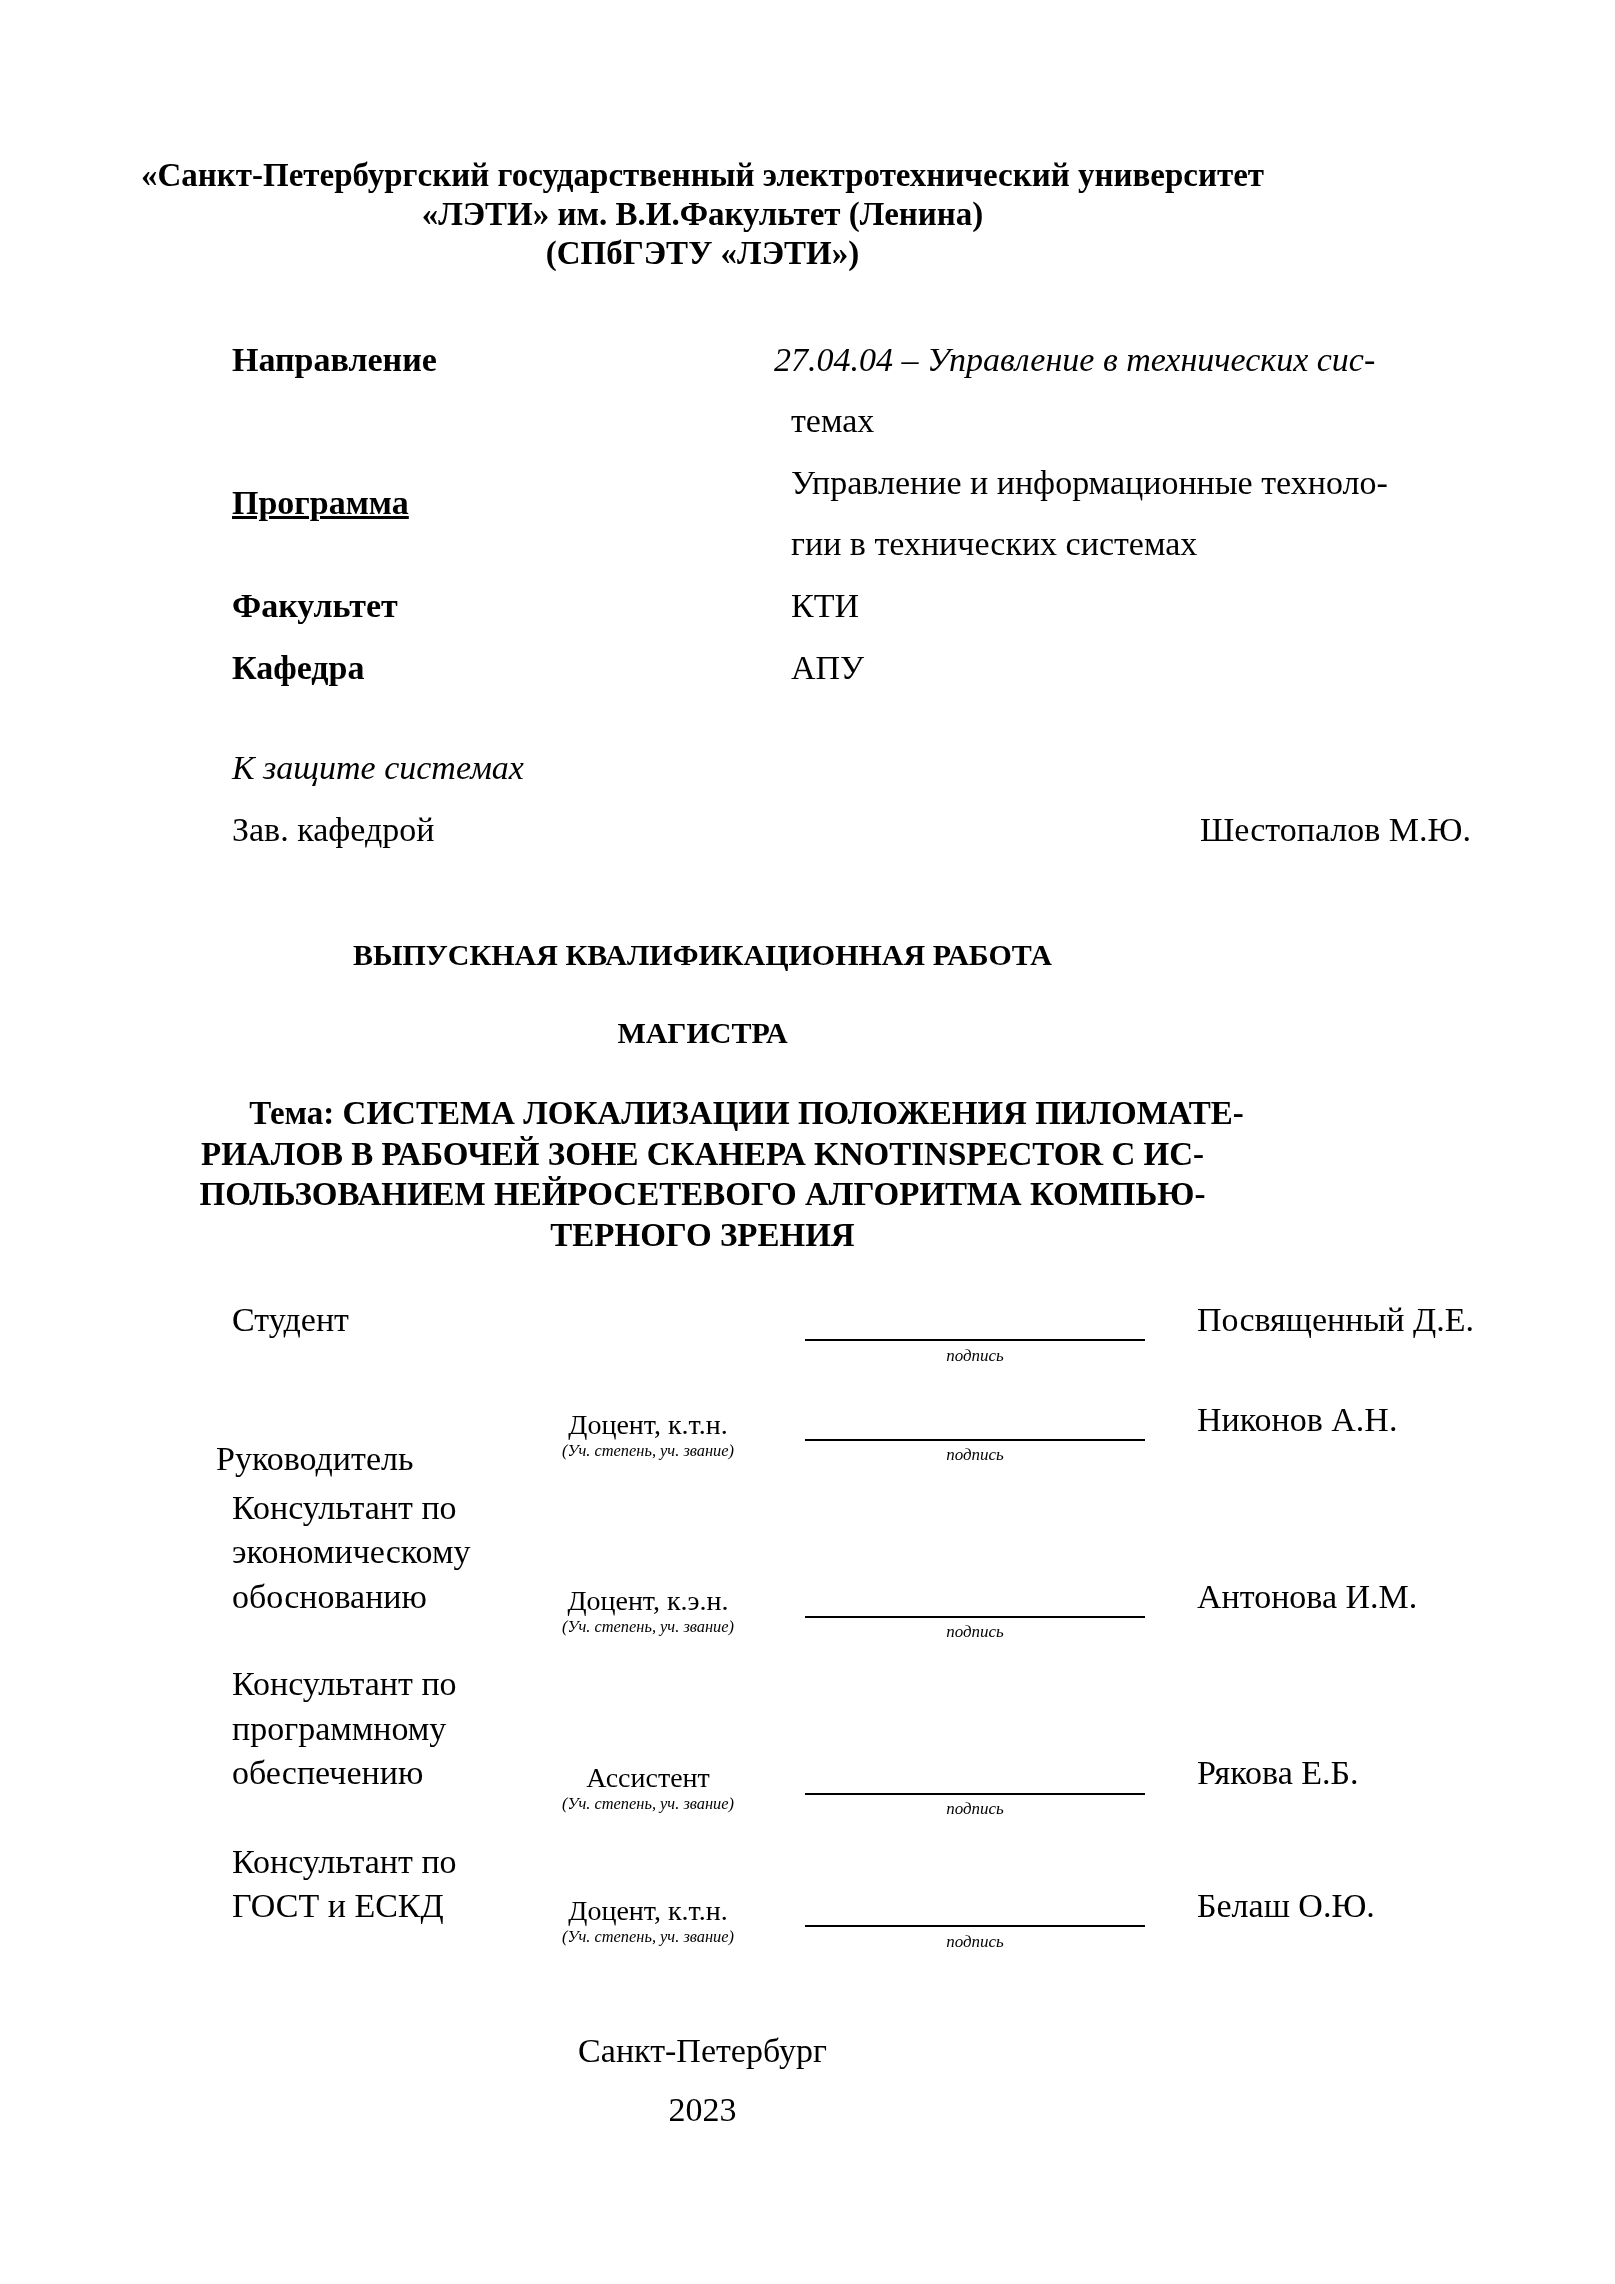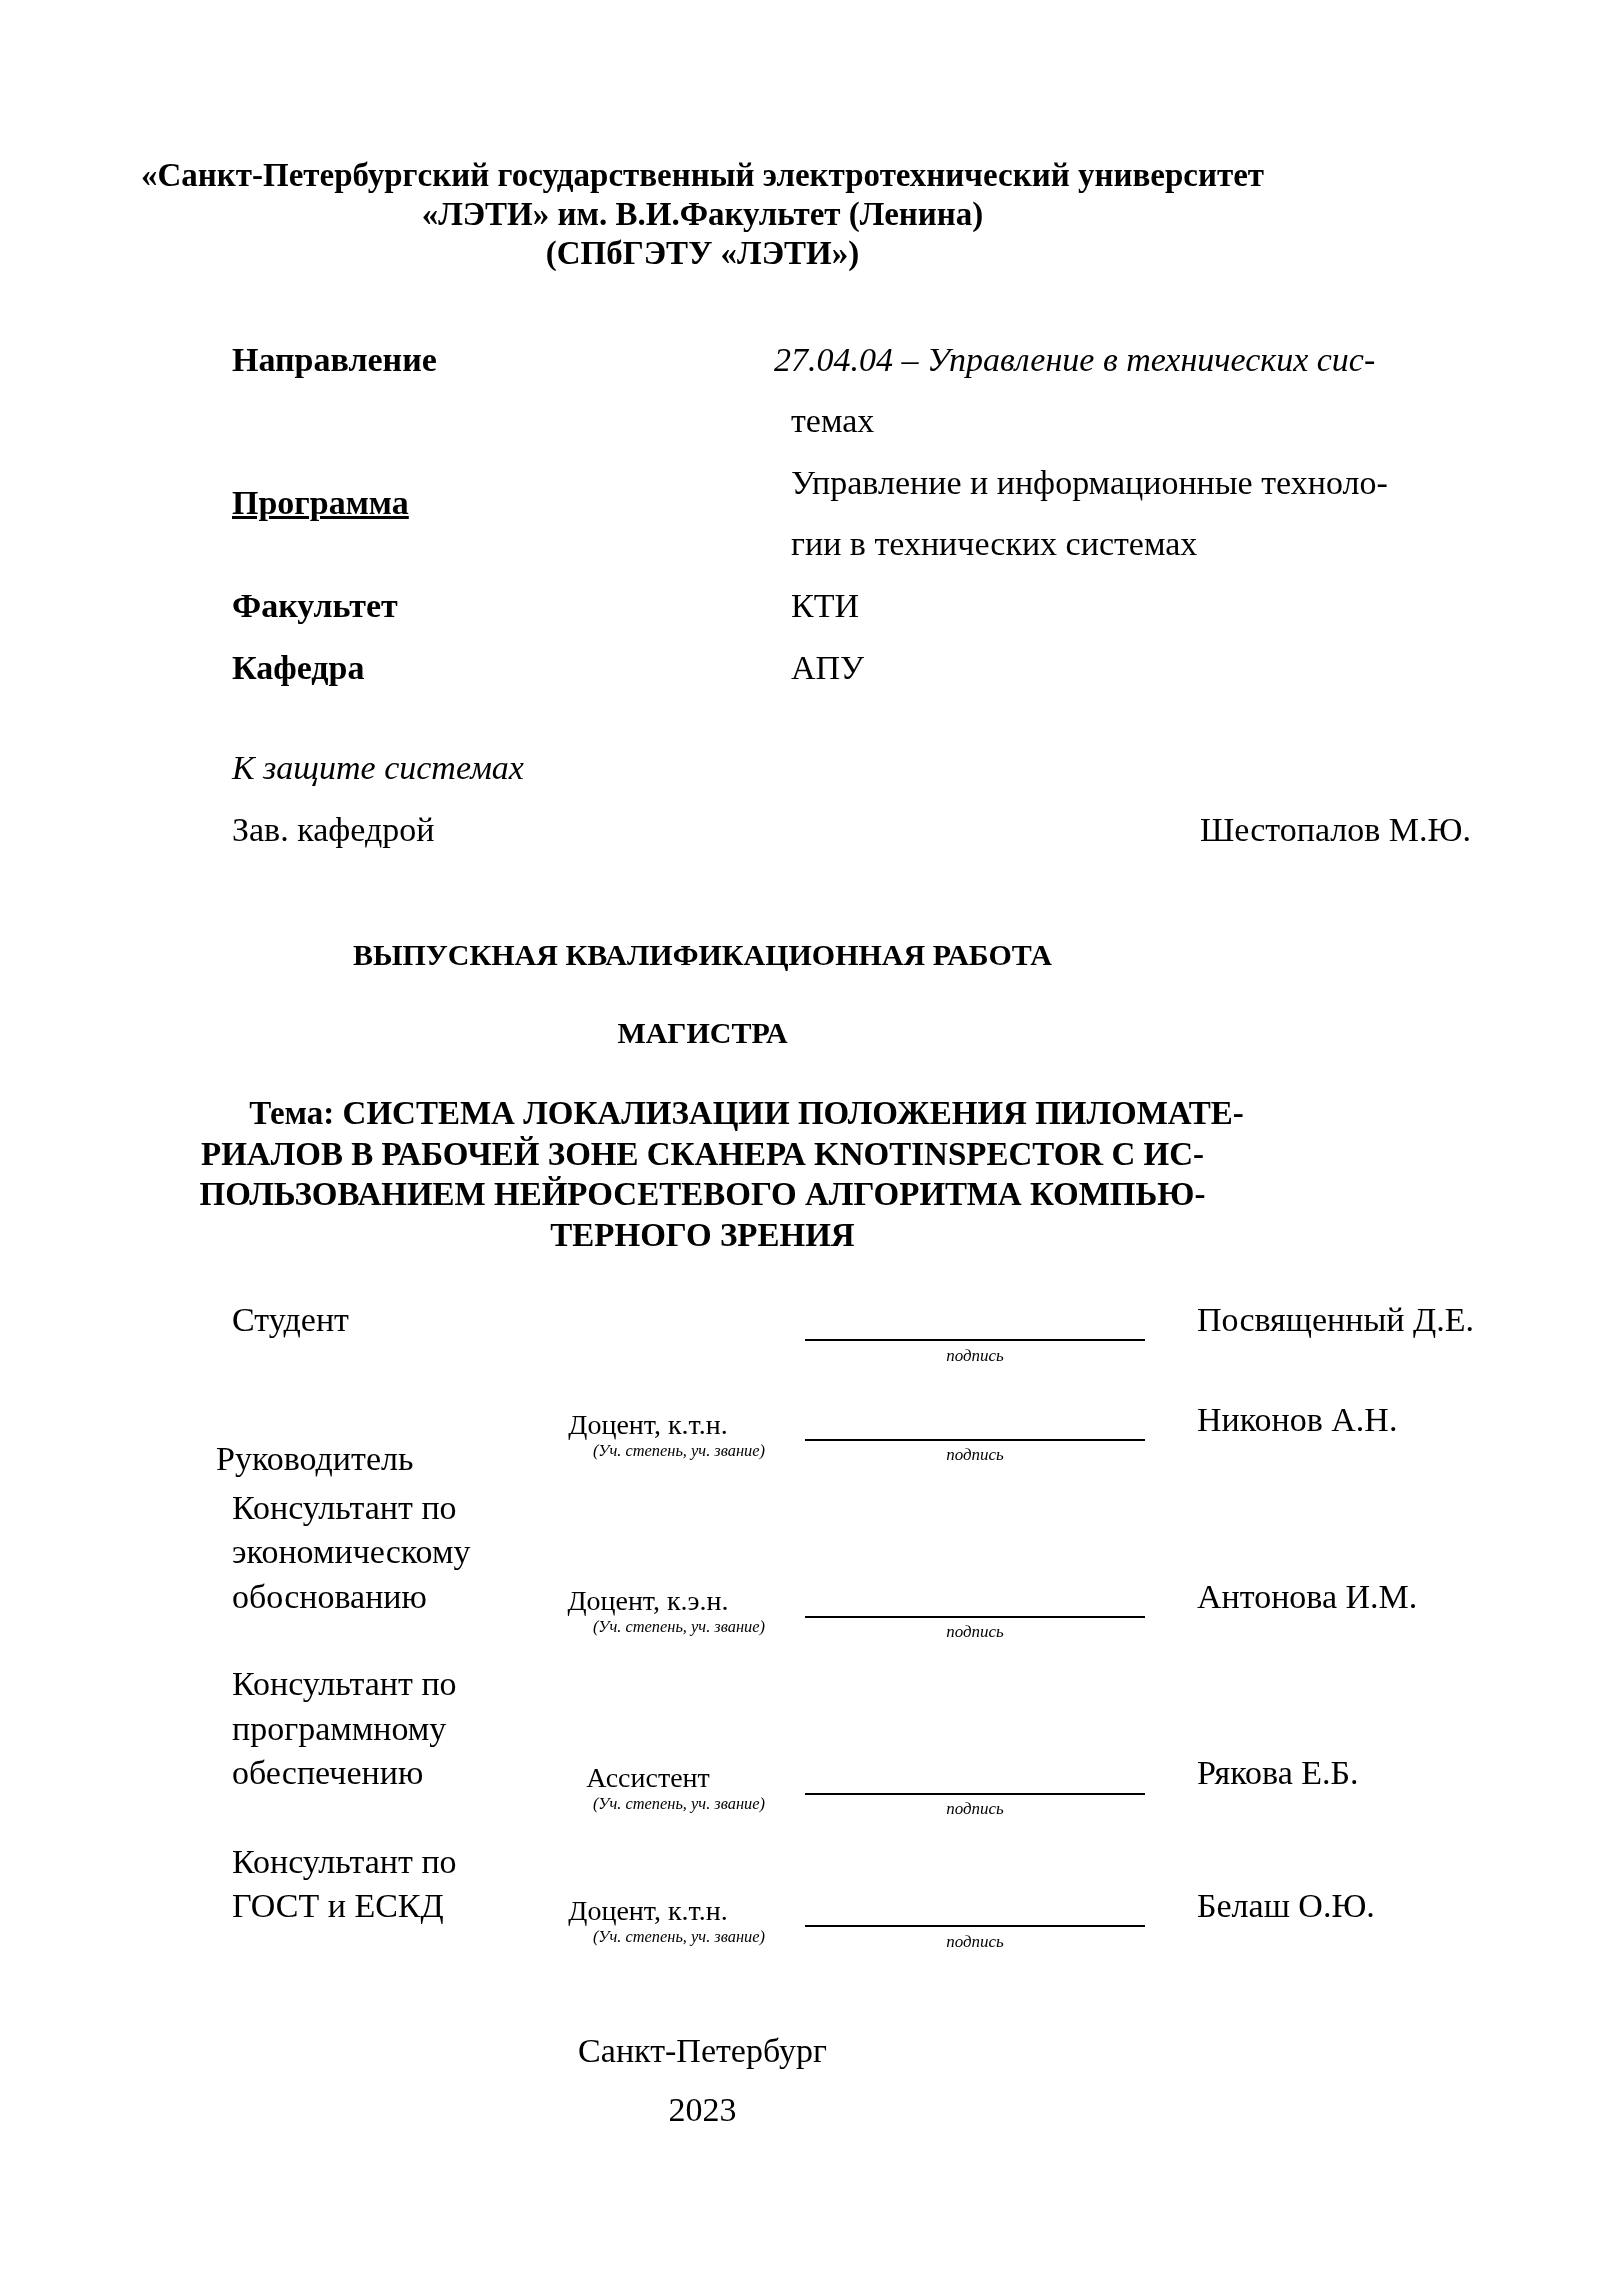--- a/index.html
+++ b/index.html
@@ -8,21 +8,21 @@
   .abs { position:absolute; white-space:nowrap; }
   .center { left:0; width:1405px; text-align:center; }
   .hdr { font-size:33px; font-weight:bold; line-height:38px; }
   .lbl { font-size:34px; font-weight:bold; }
   .val { font-size:34px; }
   .txt { font-size:34px; }
   .ital { font-style:italic; }
   .title { font-size:30px; font-weight:bold; }
   .topic { font-size:33px; font-weight:bold; line-height:38px; }
   .pos { font-size:28px; text-align:center; width:234px; }
-  .posnote { font-size:16.4px; font-style:italic; text-align:right; width:234px; }
+  .posnote { font-size:16.4px; font-style:italic; text-align:center; width:234px; }
   .sigline { border-top:2.3px solid #000; width:340px; height:0; }
   .signote { font-size:17px; font-style:italic; text-align:center; width:340px; }
 </style>
 </head>
 <body>
 
 <div class="abs center hdr" style="top:156px;">«Санкт-Петербургский государственный электротехнический университет</div>
 <div class="abs center hdr" style="top:195px;">«ЛЭТИ» им. В.И.Факультет (Ленина)</div>
 <div class="abs center hdr" style="top:234px;">(СПбГЭТУ «ЛЭТИ»)</div>
 

